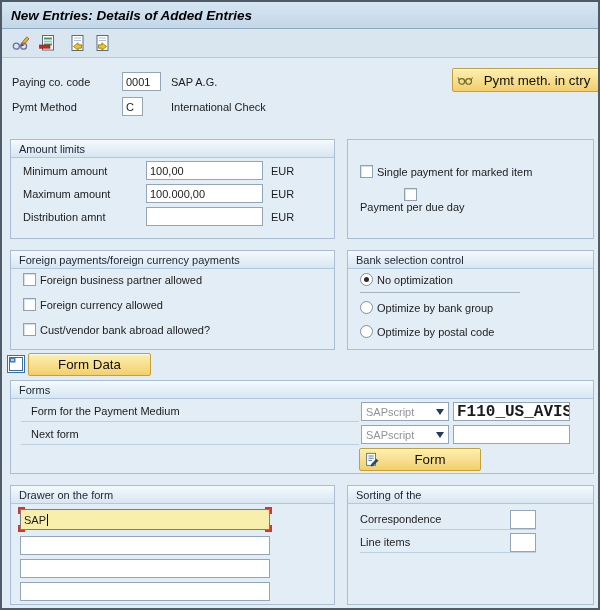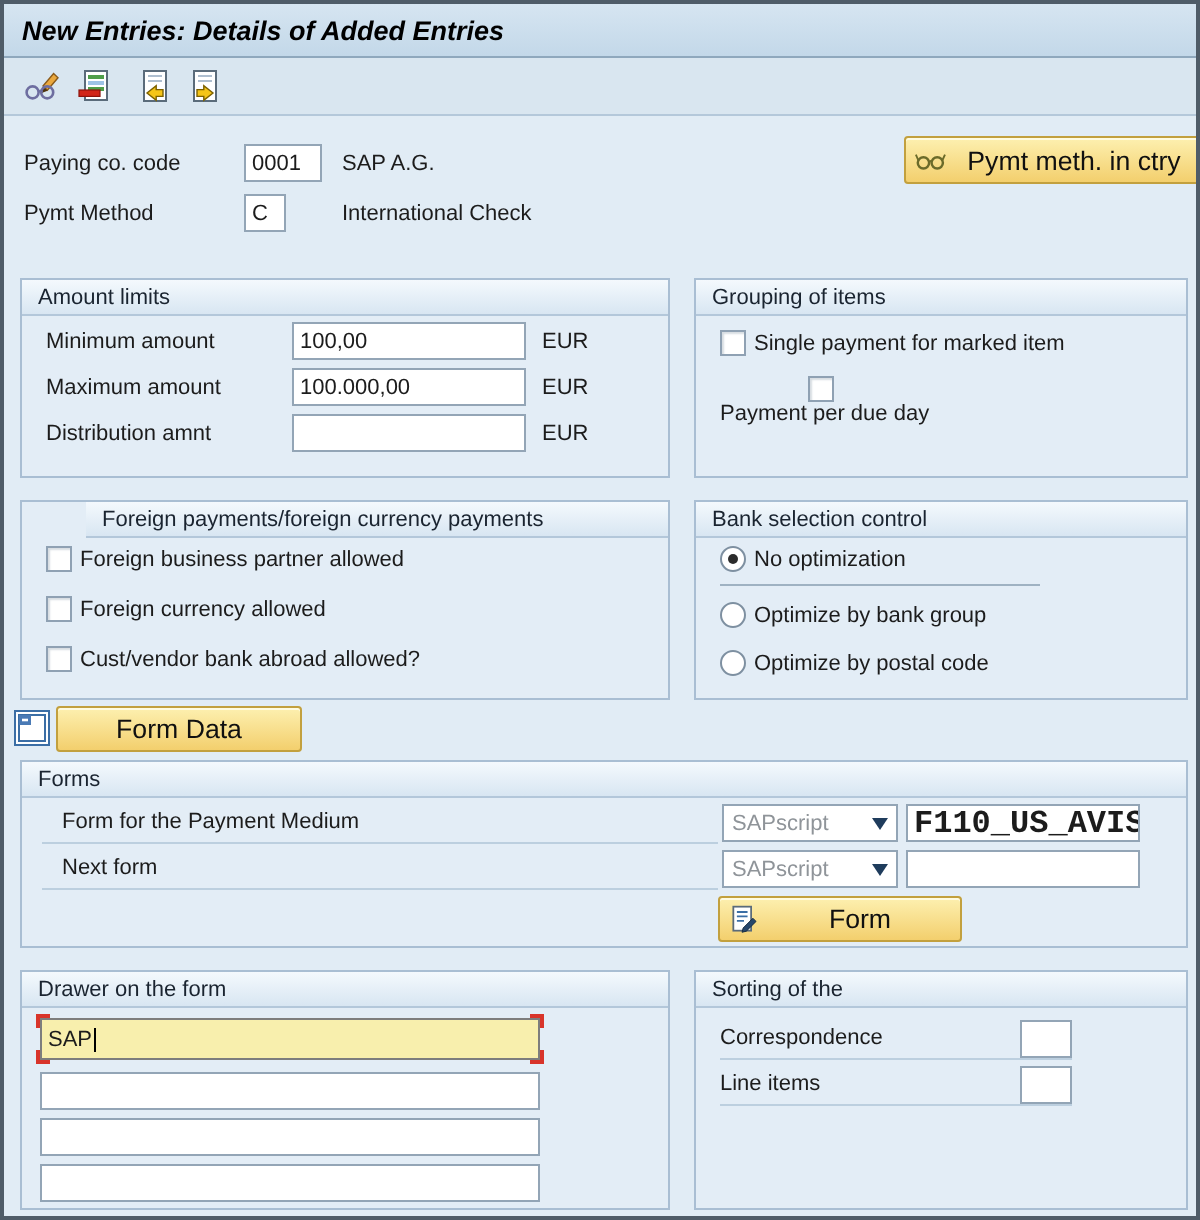--- a/index.html
+++ b/index.html
@@ -150,34 +150,31 @@
     <div class="grow" style="left:12px; top:67px; height:19px; width:300px;">
       <span style="width:123px;">Distribution amnt</span>
       <div class="field" style="position:static; width:117px;">
           <span></span>
         </div>
       <span style="margin-left:8px;">EUR</span>
     </div>
   </div>
 
   <div class="group" style="left:345px; top:137px; width:247px; height:100px;">
-    <div class="ghead">
-        <span>Grouping of items</span>
-      </div>
     <div class="grow" style="left:12px; top:23px; height:17px;">
       <span class="chk"></span>
       <span>Single payment for marked item</span>
     </div>
     <div class="grow" style="left:12px; top:48px; height:17px;flex-direction:column;">
       <span class="chk"></span>
       <span>Payment per due day</span>
     </div>
   </div>
 
-  <div class="group" style="left:8px; top:248px; width:325px; height:100px;padding-left:32px;">
+  <div class="group" style="left:8px; top:248px; width:325px; height:100px;">
     <div class="ghead">
         <span>Foreign payments/foreign currency payments</span>
       </div>
     <div class="grow" style="left:12px; top:20px; height:17px;">
       <span class="chk"></span>
       <span>Foreign business partner allowed</span>
     </div>
     <div class="grow" style="left:12px; top:45px; height:17px;">
       <span class="chk"></span>
       <span>Foreign currency allowed</span>

